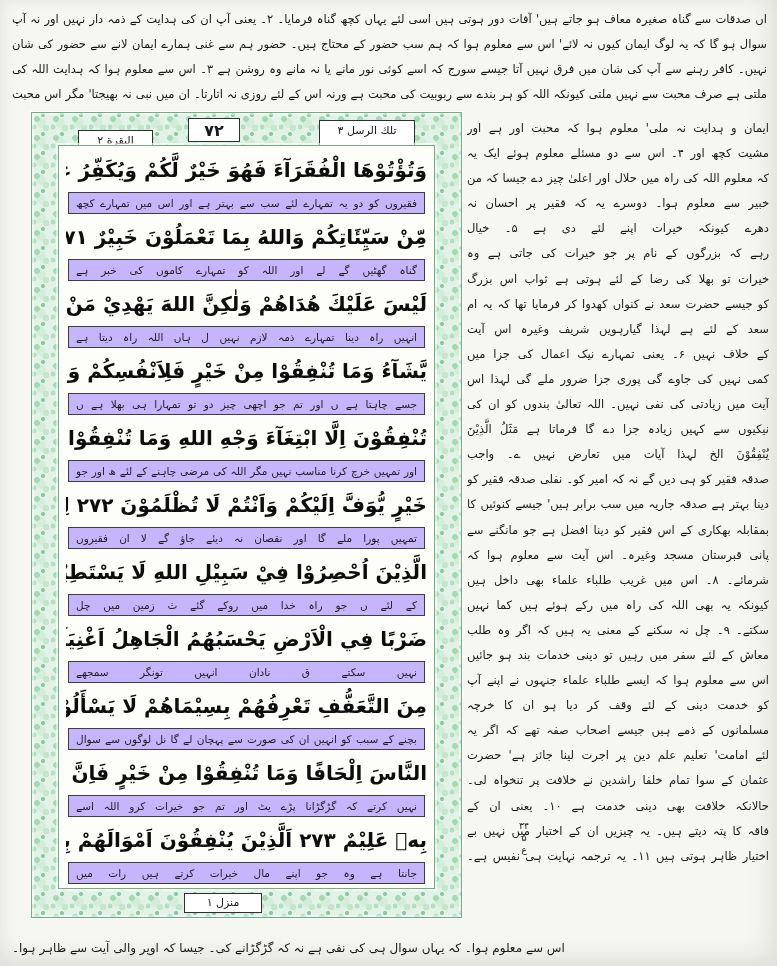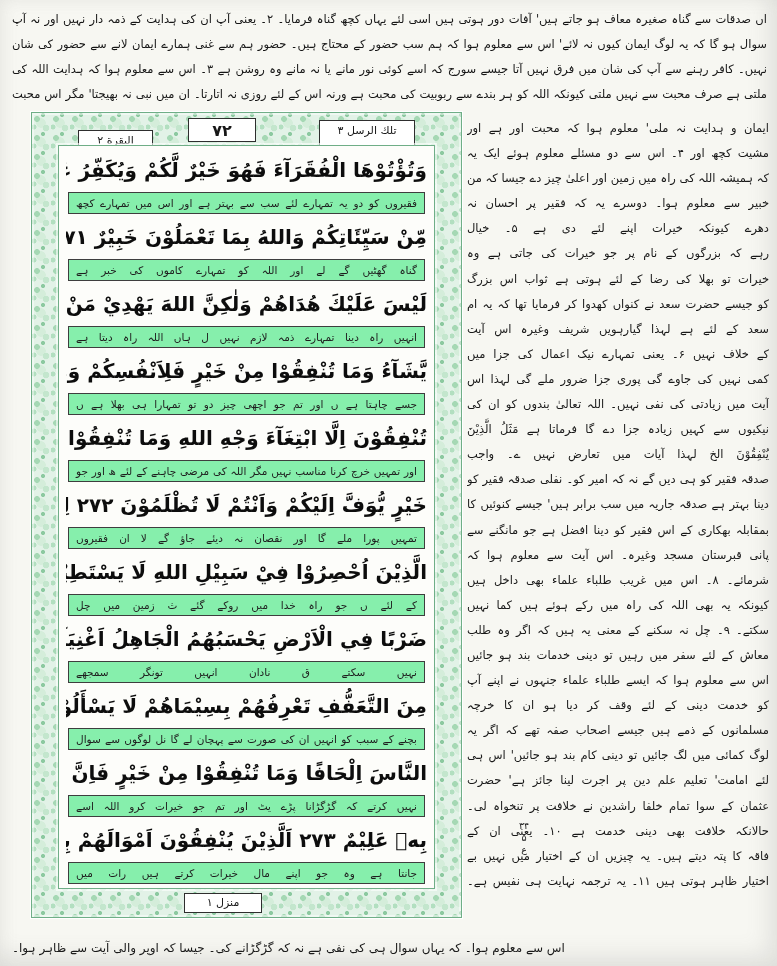--- a/index.html
+++ b/index.html
@@ -47,32 +47,32 @@
     box-shadow:0 0 0 2px rgba(255,255,255,.6);
     padding:3px 7px 2px 7px;
     display:flex;flex-direction:column;justify-content:space-between;
   }
   .qpair{flex:1;display:flex;flex-direction:column;min-height:0;}
   .arabic{
     flex:1;direction:rtl;font-weight:bold;font-size:20px;line-height:42px;
     white-space:nowrap;overflow:hidden;text-align:center;color:#0d0d0d;
   }
   .urdu-box{
-    direction:rtl;border:1px solid #3e3e3e;background:#86efac;
+    direction:rtl;border:1px solid #3e3e3e;background:#c4b5fd;
     height:22px;line-height:20px;overflow:hidden;margin:0 2px 2px 2px;
     font-size:10.5px;text-align:justify;text-align-last:justify;padding:0 7px;color:#1e1e1e;
   }
 
   
   .hbox{
     position:absolute;background:#ffffff;border:1px solid #2e2e2e;
     text-align:center;direction:rtl;overflow:hidden;white-space:nowrap;
   }
   .hbox.surah{top:17px;left:46px;width:75px;height:20px;font-size:11px;line-height:19px;}
-  .hbox.pageno{top:5px;left:156px;width:68px;height:24px;font-size:16px;line-height:23px;font-weight:bold;}
+  .hbox.pageno{top:5px;left:156px;width:52px;height:24px;font-size:16px;line-height:23px;font-weight:bold;}
   .hbox.juz{top:7px;left:287px;width:96px;height:36px;font-size:11px;line-height:19px;}
   .manzil{
     position:absolute;bottom:4px;left:152px;width:78px;height:20px;
     background:#fff;border:1px solid #2e2e2e;font-size:11px;line-height:18px;
     text-align:center;direction:rtl;
   }
 
   
   .margin-col{position:absolute;top:116px;right:8px;width:302px;} 
   .mline{
@@ -156,21 +156,21 @@
         <div class="urdu-box">جانتا ہے وہ جو اپنے مال خیرات کرتے ہیں رات میں</div>
       </div>
       </div>
 
     <div class="manzil">منزل ۱</div>
   </div>
 
   <div class="margin-col">
       <div class="mline">ایمان و ہدایت نہ ملی' معلوم ہوا کہ محبت اور ہے اور</div>
       <div class="mline">مشیت کچھ اور ۴۔ اس سے دو مسئلے معلوم ہوئے ایک یہ</div>
-      <div class="mline">کہ ہمیشہ اللہ کی راہ میں زمین اور اعلیٰ چیز دے جیسا کہ من</div>
+      <div class="mline">کہ معلوم اللہ کی راہ میں حلال اور اعلیٰ چیز دے جیسا کہ من</div>
       <div class="mline">خبیر سے معلوم ہوا۔ دوسرے یہ کہ فقیر پر احسان نہ</div>
       <div class="mline">دھرے کیونکہ خیرات اپنے لئے دی ہے ۵۔ خیال</div>
       <div class="mline">رہے کہ بزرگوں کے نام پر جو خیرات کی جاتی ہے وہ</div>
       <div class="mline">خیرات تو بھلا کی رضا کے لئے ہوتی ہے ثواب اس بزرگ</div>
       <div class="mline">کو جیسے حضرت سعد نے کنواں کھدوا کر فرمایا تھا کہ یہ ام</div>
       <div class="mline">سعد کے لئے ہے لہذا گیارہویں شریف وغیرہ اس آیت</div>
       <div class="mline">کے خلاف نہیں ۶۔ یعنی تمہارے نیک اعمال کی جزا میں</div>
       <div class="mline">کمی نہیں کی جاوے گی پوری جزا ضرور ملے گی لہذا اس</div>
       <div class="mline">آیت میں زیادتی کی نفی نہیں۔ اللہ تعالیٰ بندوں کو ان کی</div>
       <div class="mline">نیکیوں سے کہیں زیادہ جزا دے گا فرماتا ہے مَثَلُ الَّذِيْنَ</div>
@@ -179,21 +179,20 @@
       <div class="mline">دینا بہتر ہے صدقہ جاریہ میں سب برابر ہیں' جیسے کنوئیں کا</div>
       <div class="mline">بمقابلہ بھکاری کے اس فقیر کو دینا افضل ہے جو مانگنے سے</div>
       <div class="mline">پانی قبرستان مسجد وغیرہ۔ اس آیت سے معلوم ہوا کہ</div>
       <div class="mline">شرمائے۔ ۸۔ اس میں غریب طلباء علماء بھی داخل ہیں</div>
       <div class="mline">کیونکہ یہ بھی اللہ کی راہ میں رکے ہوئے ہیں کما نہیں</div>
       <div class="mline">سکتے۔ ۹۔ چل نہ سکنے کے معنی یہ ہیں کہ اگر وہ طلب</div>
       <div class="mline">معاش کے لئے سفر میں رہیں تو دینی خدمات بند ہو جائیں</div>
       <div class="mline">اس سے معلوم ہوا کہ ایسے طلباء علماء جنہوں نے اپنے آپ</div>
       <div class="mline">کو خدمت دینی کے لئے وقف کر دیا ہو ان کا خرچہ</div>
       <div class="mline">مسلمانوں کے ذمے ہیں جیسے اصحاب صفہ تھے کہ اگر یہ</div>
-      <div class="mline">لوگ کمائی میں لگ جائیں تو دینی کام بند ہو جائیں' اس ہی</div>
       <div class="mline">لئے امامت' تعلیم علم دین پر اجرت لینا جائز ہے' حضرت</div>
       <div class="mline">عثمان کے سوا تمام خلفا راشدین نے خلافت پر تنخواہ لی۔</div>
       <div class="mline">حالانکہ خلافت بھی دینی خدمت ہے ۱۰۔ یعنی ان کے</div>
       <div class="mline">فاقہ کا پتہ دیتے ہیں۔ یہ چیزیں ان کے اختیار میں نہیں بے</div>
       <div class="mline">اختیار ظاہر ہوتی ہیں ۱۱۔ یہ ترجمہ نہایت ہی نفیس ہے۔</div>
     </div>
 
   <div class="ruku">
       <div class="rchar">۳۴</div>
       <div class="rchar">۵</div>

